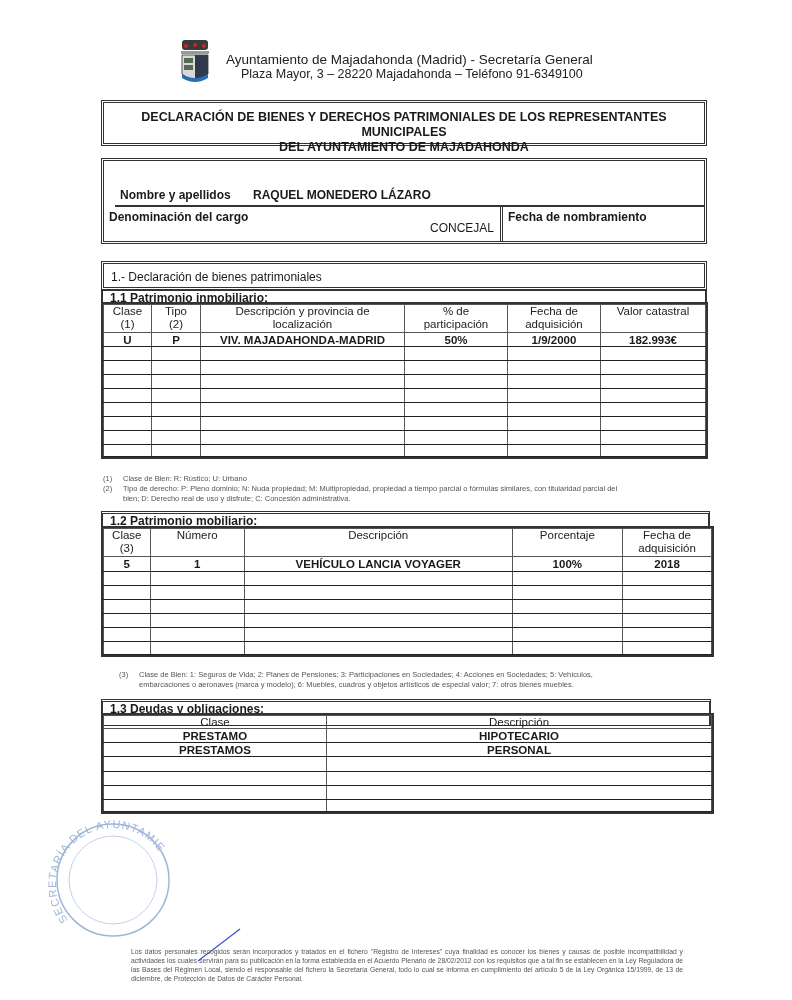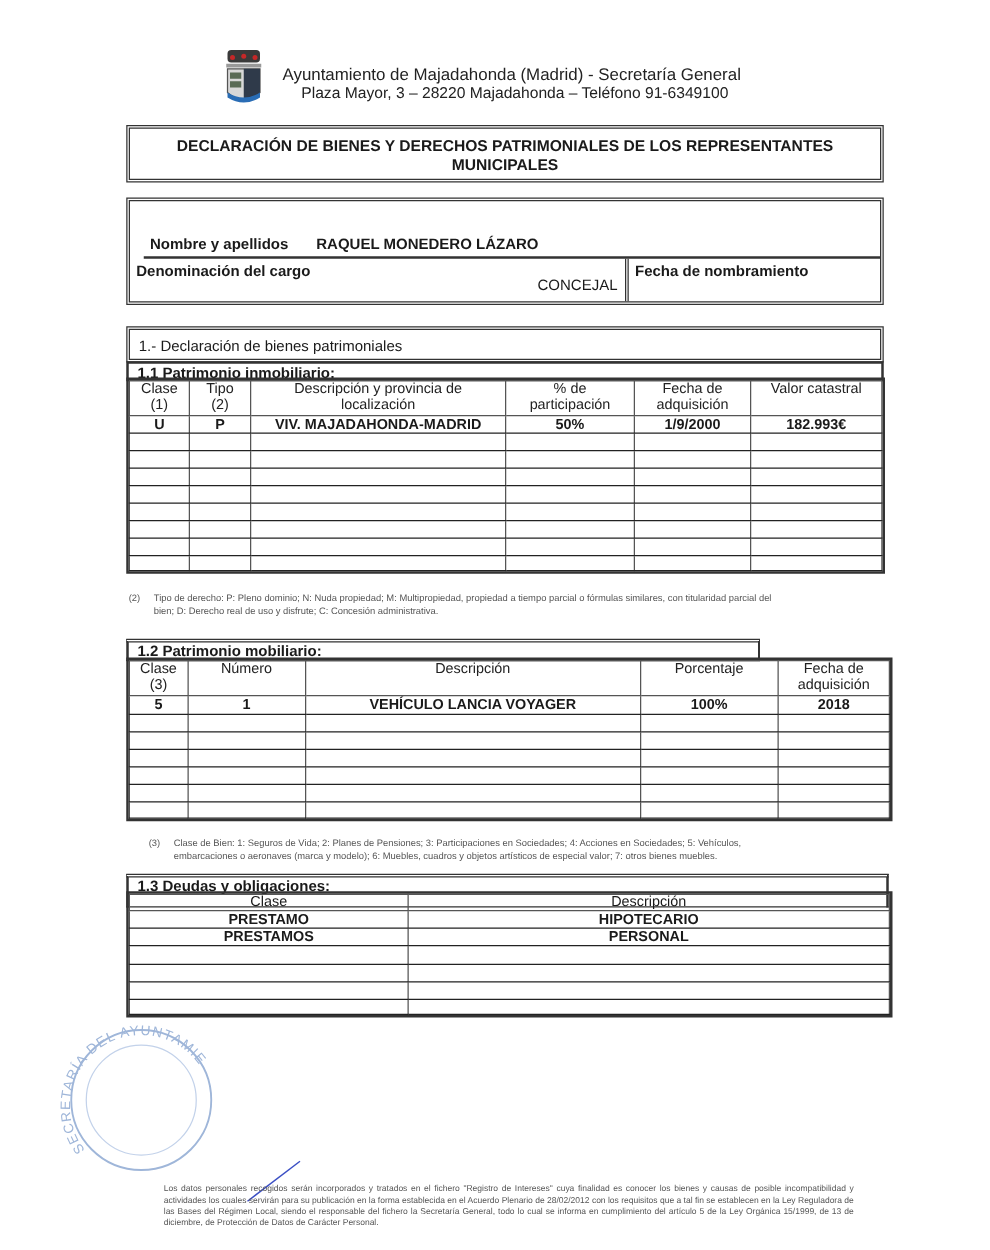--- a/index.html
+++ b/index.html
@@ -62,20 +62,21 @@
   <path d="M19 17 H32 V36 Q26 42 19 43 Z" fill="#2f3a4a"></path>
   <rect x="8" y="20" width="9" height="5" fill="#5a6b55"></rect>
   <rect x="8" y="27" width="9" height="5" fill="#5a6b55"></rect>
   <path d="M6 36 Q19 44 32 36 L32 40 Q19 48 6 40 Z" fill="#2a6db5"></path>
 </svg>
 <div class="hdr1">Ayuntamiento de Majadahonda (Madrid) - Secretaría General</div>
 <div class="hdr2">Plaza Mayor, 3 – 28220 Majadahonda – Teléfono 91-6349100</div>
 
 <div class="titlebox">
   <div>DECLARACIÓN DE BIENES Y DERECHOS PATRIMONIALES DE LOS REPRESENTANTES MUNICIPALES</div>
+  <div>DEL AYUNTAMIENTO DE MAJADAHONDA</div>
 </div>
 
 <div class="pbox">
   <div class="prow" style="top:23px;height:23px;margin-left:11px;">
     <span class="pt" style="left:5px;top:4px;">Nombre y apellidos</span>
     <span class="pt" style="left:138px;top:4px;font-weight:bold;">RAQUEL MONEDERO LÁZARO</span>
   </div>
   <div style="position:absolute;left:0;top:46px;width:396px;height:34px;border-right:3px double #333;">
     <span class="pt" style="left:5px;top:3px;">Denominación del cargo</span>
     <span class="pv" style="right:6px;top:2px;margin-top:12px;">CONCEJAL</span>
@@ -197,25 +198,26 @@
         <td></td>
         <td></td>
         <td></td>
         <td></td>
         <td></td>
       </tr>
 </tbody>
   </table>
 
 <div class="note" style="left:103px;top:474px;">
+  <div><span class="n">(1)</span><span>Clase de Bien: R: Rústico; U: Urbano</span></div>
   <div><span class="n">(2)</span><span>Tipo de derecho: P: Pleno dominio; N: Nuda propiedad; M: Multipropiedad, propiedad a tiempo parcial o fórmulas similares, con titularidad parcial del</span></div>
   <div><span class="n"></span><span>bien; D: Derecho real de uso y disfrute; C: Concesión administrativa.</span></div>
 </div>
 
-<div class="subhdr" style="left:101px;top:511px;width:507px;border-top:3px double #333;height:18px;">
+<div class="subhdr" style="left:101px;top:511px;width:609px;border-top:3px double #333;height:18px;">
   <span>1.2 Patrimonio mobiliario:</span>
 </div>
 <table class="grid outer" style="left:103px;top:528px;width:609px;">
   <colgroup>
       <col style="width:43px">
       <col style="width:87px">
       <col style="width:247px">
       <col style="width:102px">
       <col style="width:82px">
     </colgroup>

